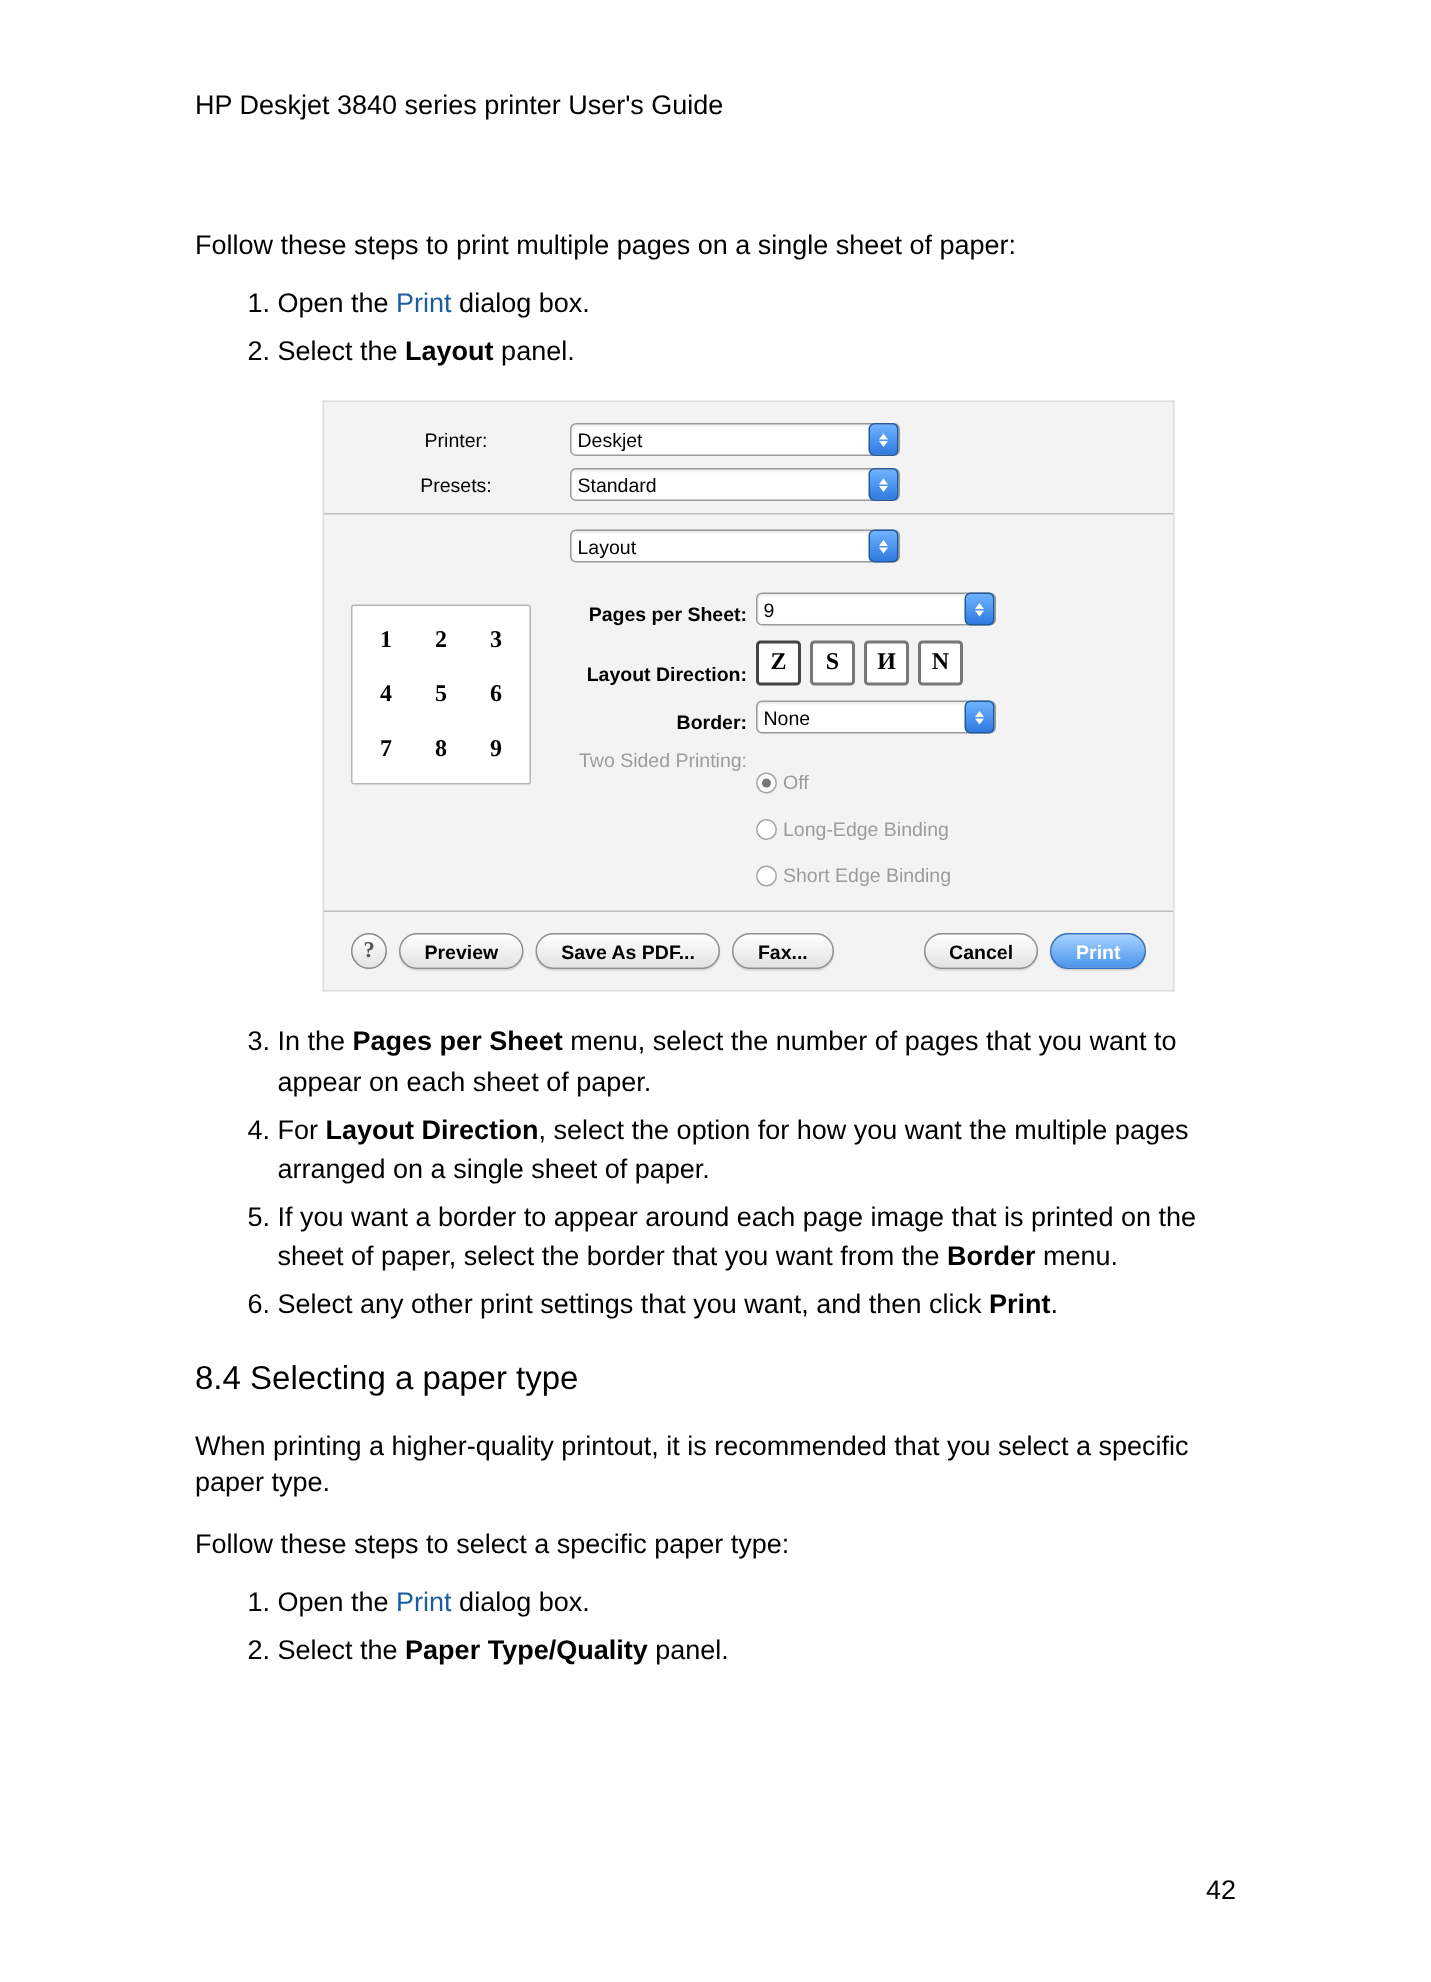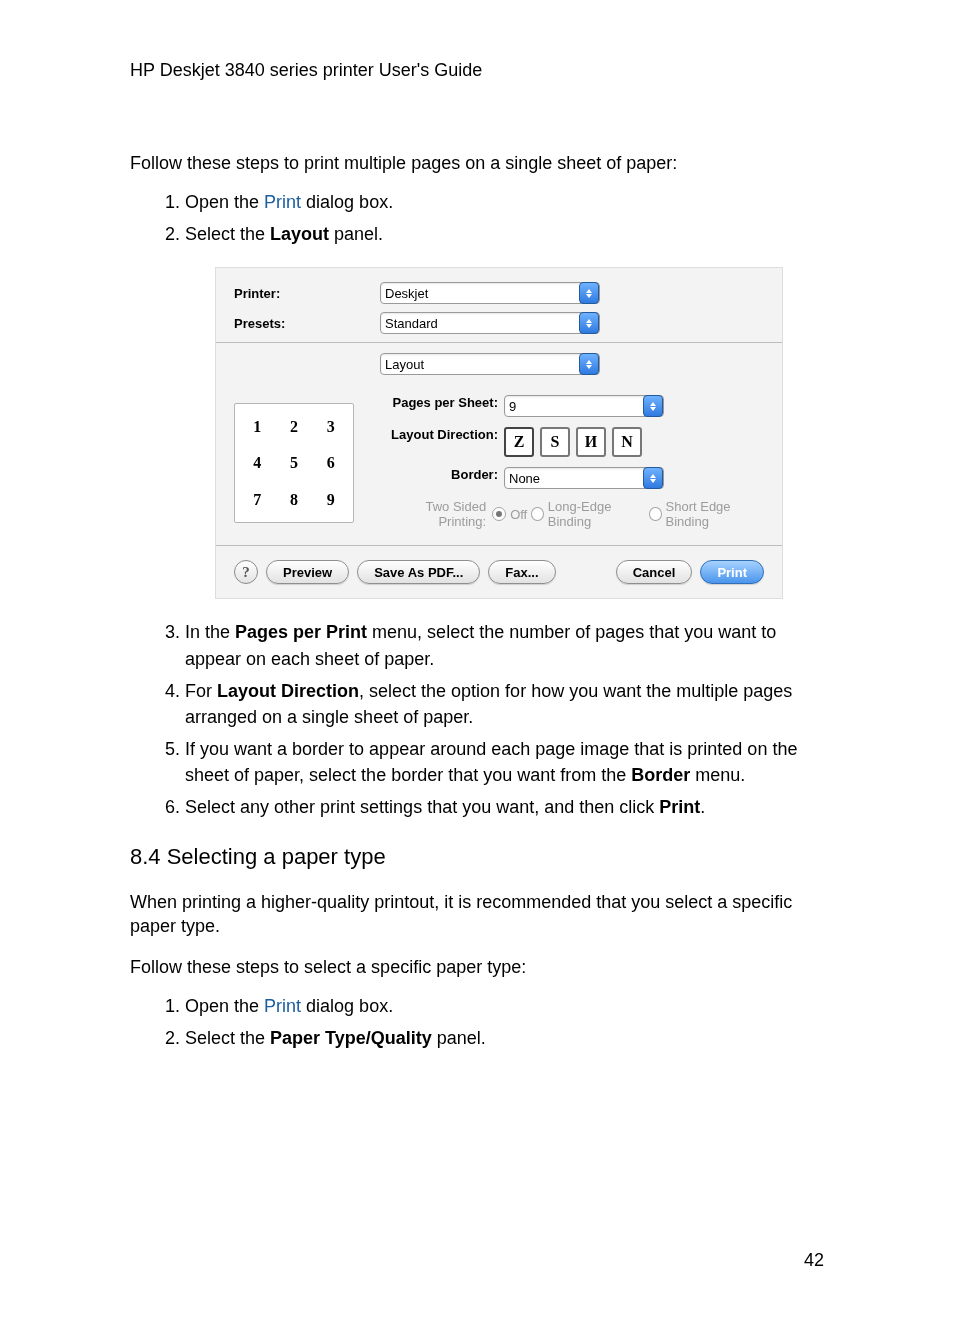--- a/index.html
+++ b/index.html
@@ -62,24 +62,24 @@
     font-size: 13px;
     color: #000;
   }
   .row {
     display: flex;
     align-items: center;
     margin-bottom: 8px;
   }
   .row .lbl {
     width: 140px;
-    text-align: left;
+    text-align: center;
     padding-right: 6px;
     font-size: 13px;
-    font-weight: bold;
+    font-weight: normal;
     color: #000;
   }
   .aqua-select {
     display: flex;
     align-items: center;
     background: #ffffff;
     border: 1px solid #9a9a9a;
     border-radius: 4px;
     height: 20px;
     width: 210px;
@@ -138,21 +138,21 @@
     padding: 4px;
     box-sizing: border-box;
     margin-top: 20px;
   }
   .settings-col {
     flex: 1;
     padding-top: 12px;
   }
   .settings-row {
     display: flex;
-    align-items: flex-start;
+    align-items: flex-end;
     margin-bottom: 10px;
   }
   .settings-row .slbl {
     width: 120px;
     text-align: right;
     padding-right: 6px;
     font-size: 13px;
     font-weight: bold;
   }
   .settings-row.disabled .slbl,
@@ -176,22 +176,24 @@
     font-family: Georgia, serif;
     font-weight: bold;
     font-size: 16px;
   }
   .dir-btn.sel {
     border-color: #444;
     background: #fdfdfd;
   }
   .radio-grp {
     display: flex;
-    gap: 4px;
-    font-size: 13px;
+    flex-direction: column;
+    gap: 16px;
+    font-size: 13px;
+    margin-top: 15px;
   }
   .radio-item {
     display: flex;
     align-items: center;
     gap: 4px;
   }
   .radio {
     width: 12px; height: 12px;
     border: 1px solid #a5a5a5;
     border-radius: 50%;
@@ -375,21 +377,21 @@
       <div class="aqua-btn">Fax...</div>
       <div class="spacer"></div>
       <div class="aqua-btn">Cancel</div>
       <div class="aqua-btn primary">Print</div>
     </div>
 
   </div>
 
   <ol class="steps" start="3">
     <li>
-      <span>In the </span><b>Pages per Print</b><span> menu, select the number of pages that you want to appear on each sheet of paper.</span>
+      <span>In the </span><b>Pages per Sheet</b><span> menu, select the number of pages that you want to appear on each sheet of paper.</span>
     </li>
     <li>
       <span>For </span><b>Layout Direction</b><span>, select the option for how you want the multiple pages arranged on a single sheet of paper.</span>
     </li>
     <li>
       <span>If you want a border to appear around each page image that is printed on the sheet of paper, select the border that you want from the </span><b>Border</b><span> menu.</span>
     </li>
     <li>
       <span>Select any other print settings that you want, and then click </span><b>Print</b><span>.</span>
     </li>

